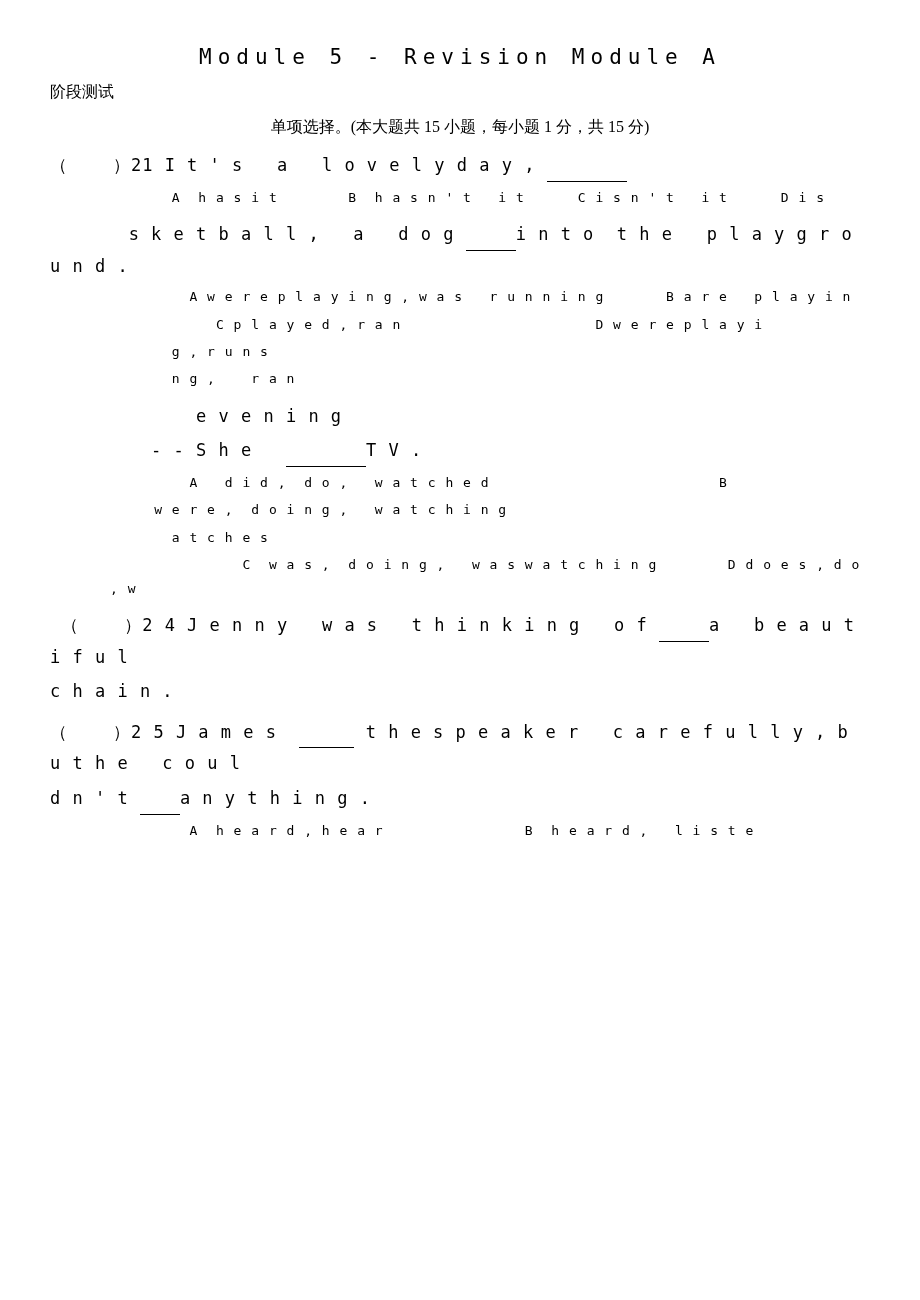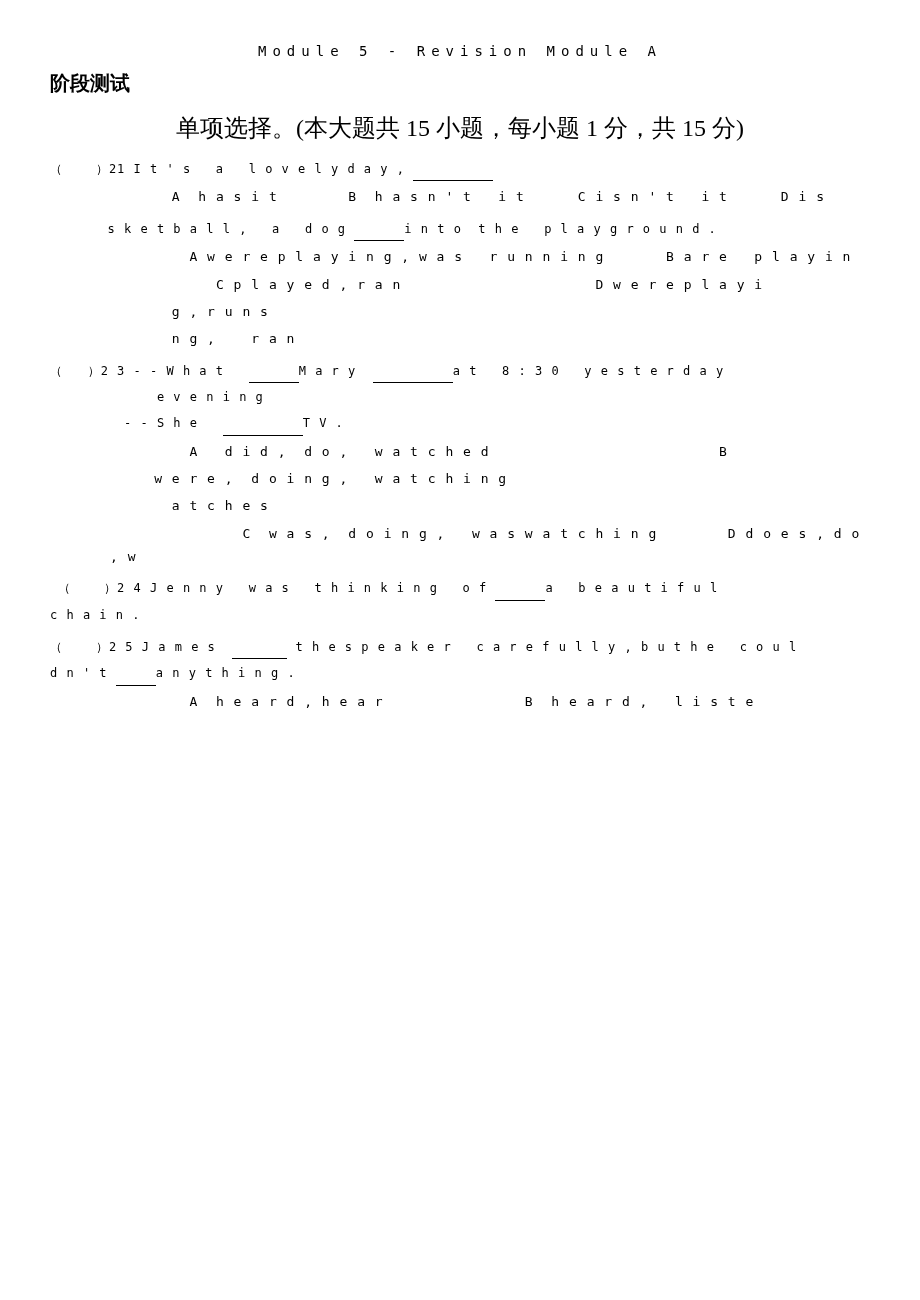--- a/index.html
+++ b/index.html
@@ -12,48 +12,48 @@
       font-family: 'SimSun', 'Song', serif;
       font-size: 18px;
       color: #000;
       width: 920px;
       min-height: 1300px;
       padding: 40px 50px;
       line-height: 1.7;
     }
     .title-line {
       text-align: center;
-      font-size: 14px;
+      font-size: 21px;
       letter-spacing: 6px;
       font-family: monospace;
       margin-bottom: 2px;
     }
     .subtitle {
-      font-size: 20px;
-      font-weight: bold;
+      font-size: 16px;
+      font-weight: normal;
       margin-bottom: 8px;
     }
     .instructions {
       text-align: center;
-      font-size: 24px;
+      font-size: 16px;
       margin-bottom: 10px;
     }
     .question-block {
       margin-bottom: 10px;
       line-height: 1.8;
     }
     .options-line {
       font-family: monospace;
       font-size: 13px;
       letter-spacing: 1px;
       padding-left: 60px;
     }
     p {
       font-family: monospace;
-      font-size: 12px;
+      font-size: 17px;
       letter-spacing: 1px;
       margin-bottom: 4px;
     }
   </style>
 </head>
 <body>
 
 <div>
   <div class="title-line">Module 5 - Revision Module A</div>
   <div class="subtitle">阶段测试</div>
@@ -68,21 +68,20 @@
 
 <div class="question-block">
   <p>&nbsp;&nbsp;&nbsp;&nbsp;&nbsp;&nbsp; s k e t b a l l , &nbsp; a &nbsp; d o g <span style="border-bottom:1px solid #000;display:inline-block;width:50px;">&nbsp;</span>i n t o &nbsp;t h e &nbsp; p l a y g r o u n d .</p>
   <p class="options-line">&nbsp;&nbsp;&nbsp;&nbsp;&nbsp;&nbsp;&nbsp;&nbsp; A w e r e p l a y i n g , w a s &nbsp; r u n n i n g &nbsp;&nbsp;&nbsp;&nbsp;&nbsp; B a r e &nbsp; p l a y i n</p>
   <p class="options-line">&nbsp;&nbsp;&nbsp;&nbsp;&nbsp;&nbsp;&nbsp;&nbsp;&nbsp;&nbsp;&nbsp; C p l a y e d , r a n &nbsp;&nbsp;&nbsp;&nbsp;&nbsp;&nbsp;&nbsp;&nbsp;&nbsp;&nbsp;&nbsp;&nbsp;&nbsp;&nbsp;&nbsp;&nbsp;&nbsp;&nbsp;&nbsp;&nbsp; D w e r e p l a y i</p>
   <p class="options-line">&nbsp;&nbsp;&nbsp;&nbsp;&nbsp;&nbsp; g , r u n s</p>
   <p class="options-line">&nbsp;&nbsp;&nbsp;&nbsp;&nbsp;&nbsp; n g , &nbsp;&nbsp; r a n</p>
 </div>
 
 <div class="question-block">
-  <p>（&nbsp;&nbsp;&nbsp;）2 3 - - W h a t &nbsp; <span style="border-bottom:1px solid #000;display:inline-block;width:50px;">&nbsp;</span>M a r y &nbsp;<span style="border-bottom:1px solid #000;display:inline-block;width:80px;">&nbsp;</span>a t &nbsp; 8 : 3 0 &nbsp; y e s t e r d a y</p>
   <p>&nbsp;&nbsp;&nbsp;&nbsp;&nbsp;&nbsp;&nbsp;&nbsp;&nbsp;&nbsp;&nbsp;&nbsp; e v e n i n g</p>
   <p>&nbsp;&nbsp;&nbsp;&nbsp;&nbsp;&nbsp;&nbsp;&nbsp; - - S h e &nbsp; <span style="border-bottom:1px solid #000;display:inline-block;width:80px;">&nbsp;</span>T V .</p>
   <p class="options-line">&nbsp;&nbsp;&nbsp;&nbsp;&nbsp;&nbsp;&nbsp;&nbsp; A &nbsp; d i d , &nbsp;d o , &nbsp; w a t c h e d &nbsp;&nbsp;&nbsp;&nbsp;&nbsp;&nbsp;&nbsp;&nbsp;&nbsp;&nbsp;&nbsp;&nbsp;&nbsp;&nbsp;&nbsp;&nbsp;&nbsp;&nbsp;&nbsp;&nbsp;&nbsp;&nbsp;&nbsp;&nbsp; B</p>
   <p class="options-line">&nbsp;&nbsp;&nbsp;&nbsp; w e r e , &nbsp;d o i n g , &nbsp; w a t c h i n g</p>
   <p class="options-line">&nbsp;&nbsp;&nbsp;&nbsp;&nbsp;&nbsp; a t c h e s</p>
   <p class="options-line">&nbsp;&nbsp;&nbsp;&nbsp;&nbsp;&nbsp;&nbsp;&nbsp;&nbsp;&nbsp;&nbsp;&nbsp;&nbsp;&nbsp; C &nbsp;w a s , &nbsp;d o i n g , &nbsp; w a s w a t c h i n g &nbsp;&nbsp;&nbsp;&nbsp;&nbsp;&nbsp; D d o e s , d o , w</p>
 </div>
 
 <div class="question-block">
   <p>&nbsp;（&nbsp;&nbsp;&nbsp;&nbsp;）2 4 J e n n y &nbsp; w a s &nbsp; t h i n k i n g &nbsp; o f <span style="border-bottom:1px solid #000;display:inline-block;width:50px;">&nbsp;</span>a &nbsp; b e a u t i f u l</p>

